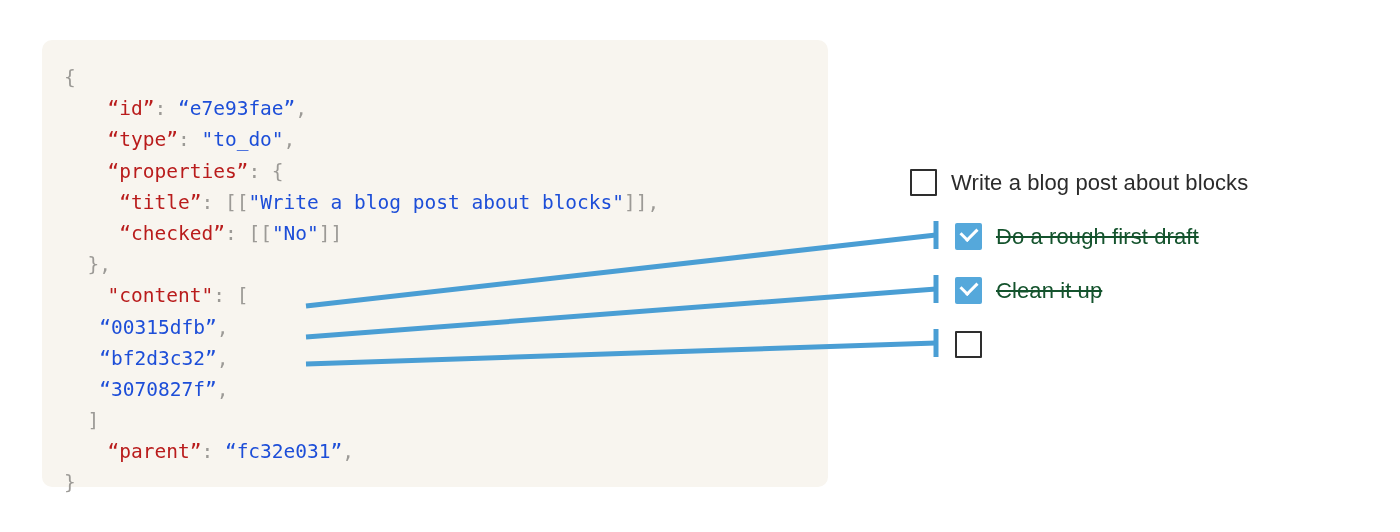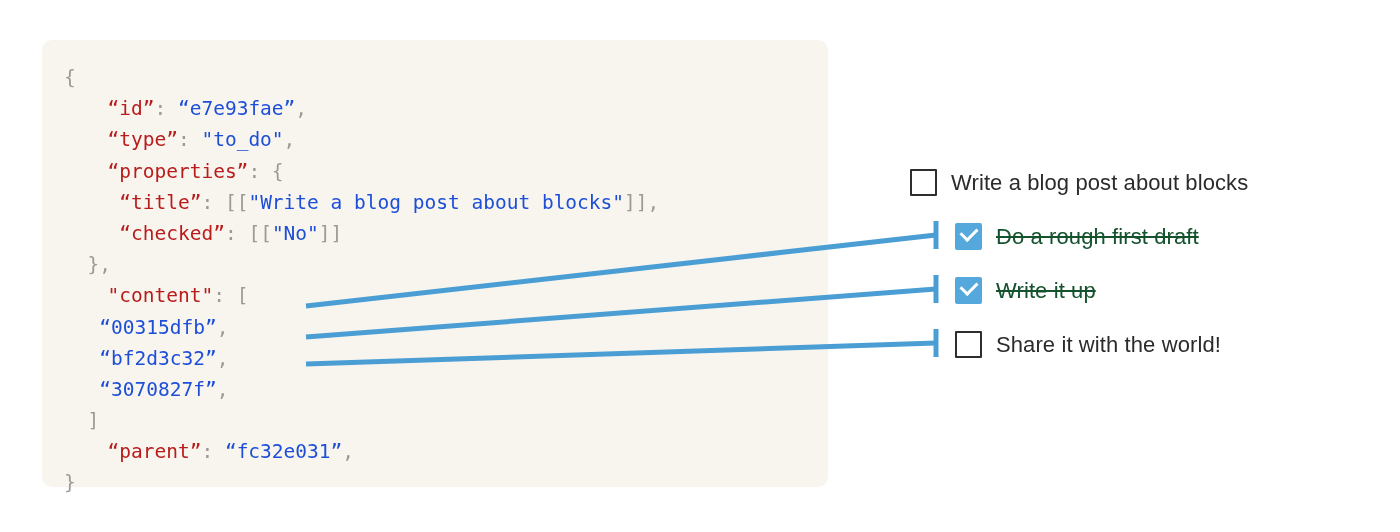--- a/index.html
+++ b/index.html
@@ -144,21 +144,20 @@
       <div class="todo-row r1">
         <div class="cb checked">
           <div class="tick"></div>
         </div>
         <div class="todo-label done">Do a rough first draft</div>
       </div>
       <div class="todo-row r2">
         <div class="cb checked">
           <div class="tick"></div>
         </div>
-        <div class="todo-label done">Write it up</div>
+        <div class="todo-label done">Clean it up</div>
       </div>
       <div class="todo-row r3">
         <div class="cb unchecked"></div>
-        <div class="todo-label">Share it with the world!</div>
       </div>
     </div>
 
 </div>
 
 </body></html>

